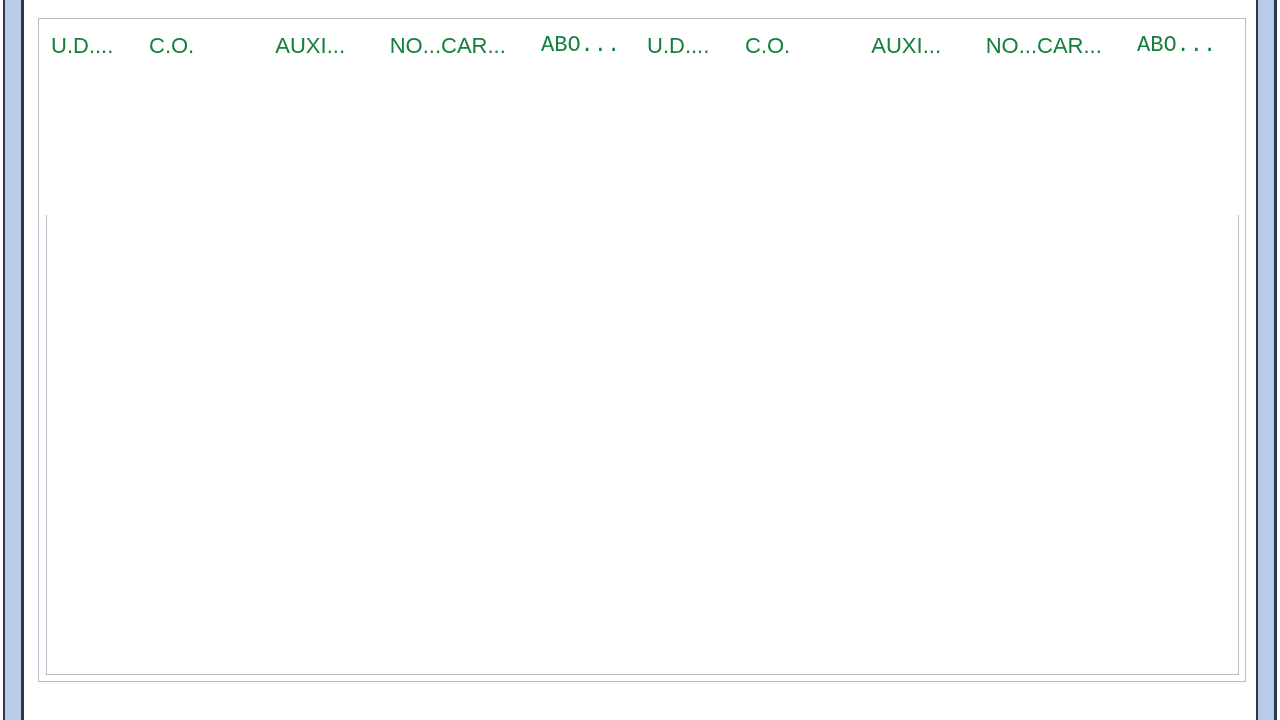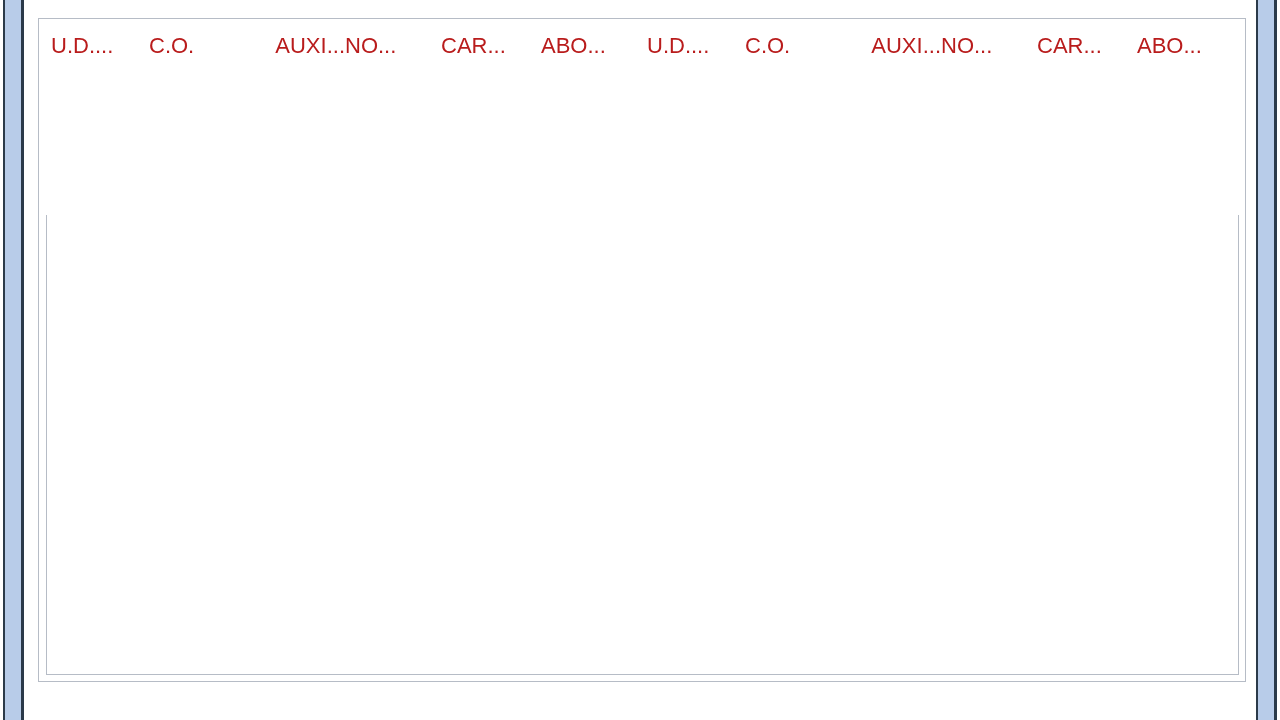--- a/index.html
+++ b/index.html
@@ -59,34 +59,34 @@
     display: flex;
     align-items: center;
     box-sizing: border-box;
     padding-left: 12px;
     padding-right: 6px;
     background: #ffffff;
   }
   .col-header {
     font-size: 22px;
     line-height: 26px;
-    color: #b91c1c;
+    color: #15803d;
     white-space: nowrap;
     text-align: left;
     overflow: hidden;
     flex: 0 0 auto;
     user-select: none;
   }
   
   .col-header.w1 { width: 98px; }
   .col-header.w2 { width: 102px; }
   .col-header.w3 { width: 94px; text-align: right; }
-  .col-header.w4 { width: 96px; }
+  .col-header.w4 { width: 96px; text-align: right; }
   .col-header.w5 { width: 100px; }
-  .col-header.w6 { width: 106px; }
+  .col-header.w6 { width: 106px; font-family: Liberation Mono, monospace; }
 
   
   #inner-panel {
     position: absolute;
     left: 7px;
     top: 196px;
     width: 1193px;
     height: 460px;
     background: #ffffff;
     border: 1px solid #b6bcc6;

